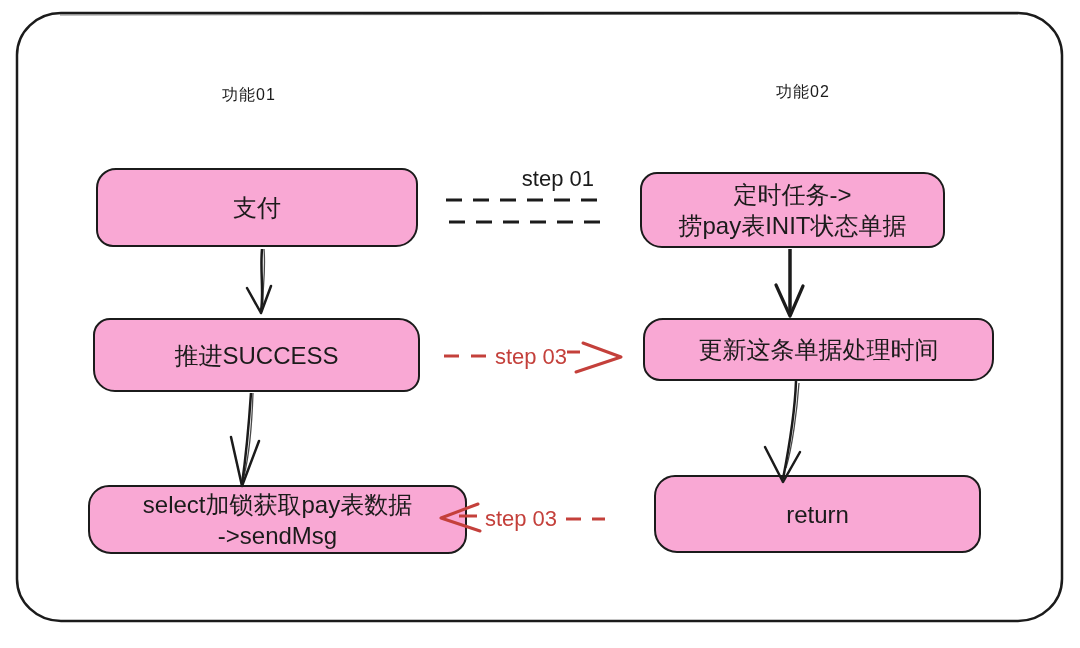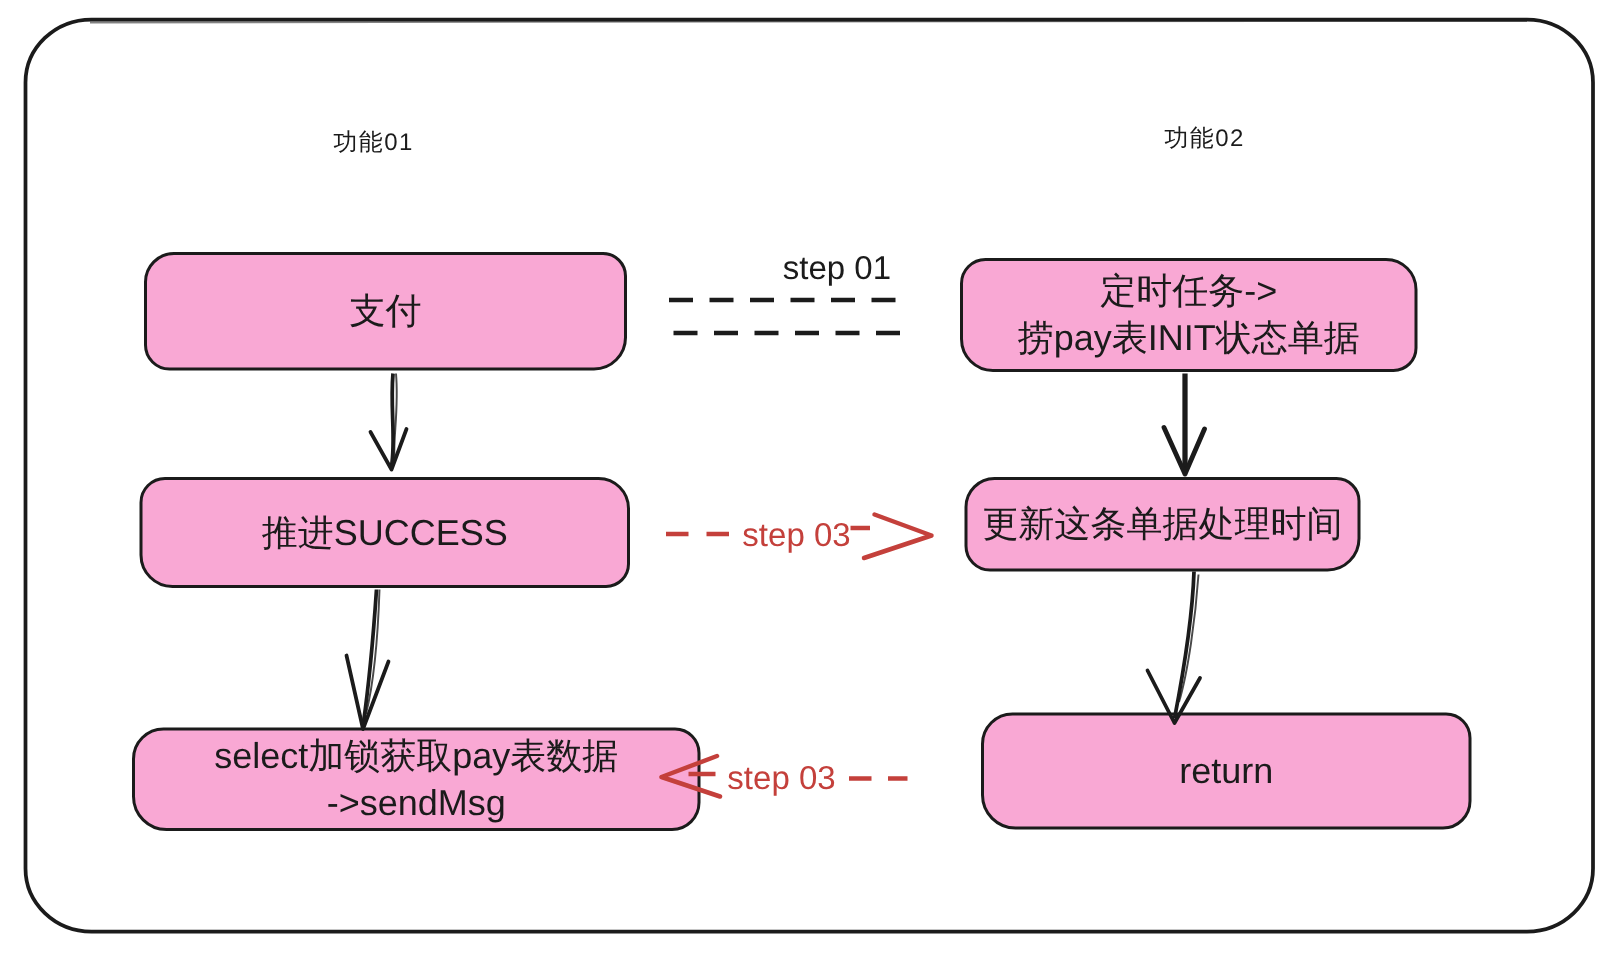--- a/index.html
+++ b/index.html
@@ -67,21 +67,21 @@
   <div class="node r3" style="left:88px;top:485px;width:379px;height:69px;">
     <span class="ln">select加锁获取pay表数据</span>
     <span class="ln">-&gt;sendMsg</span>
   </div>
 
   <div class="node r2" style="left:640px;top:172px;width:305px;height:76px;">
     <span class="ln">定时任务-&gt;</span>
     <span class="ln">捞pay表INIT状态单据</span>
   </div>
 
-  <div class="node r1" style="left:643px;top:318px;width:264px;height:63px;">
+  <div class="node r1" style="left:643px;top:318px;width:351px;height:63px;">
     <span class="ln">更新这条单据处理时间</span>
   </div>
 
   <div class="node r3" style="left:633px;top:475px;width:327px;height:78px;margin-left:21px;">
     <span class="ln">return</span>
   </div>
 
   <div class="step-label ink" style="left:454px;top:166px;width:140px;text-align:right;">step 01</div>
   <div class="step-label red" style="left:466px;top:344px;width:130px;">step 03</div>
   <div class="step-label red" style="left:456px;top:506px;width:130px;">step 03</div>

